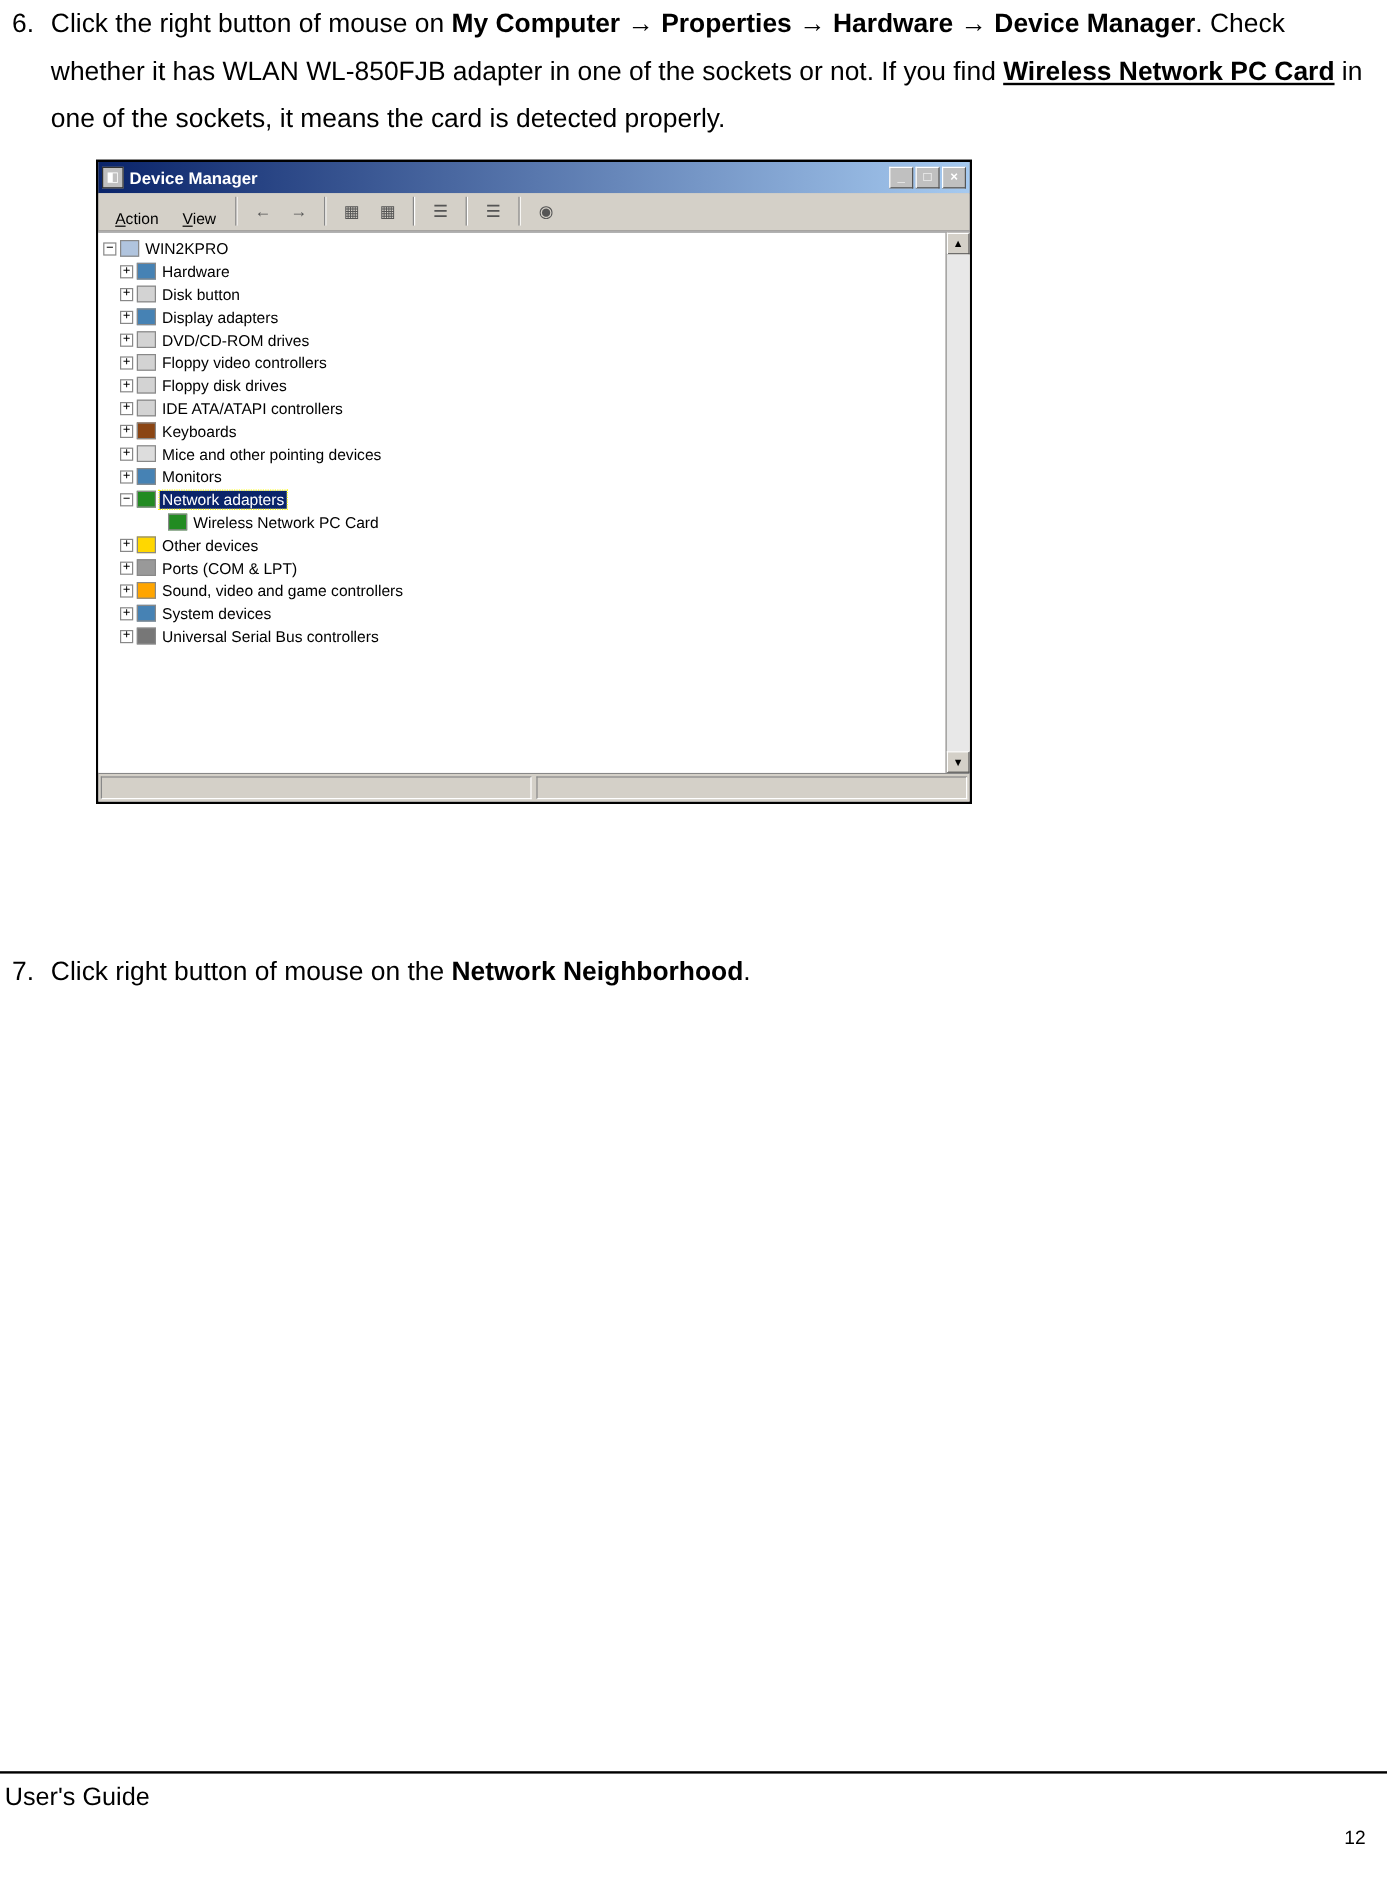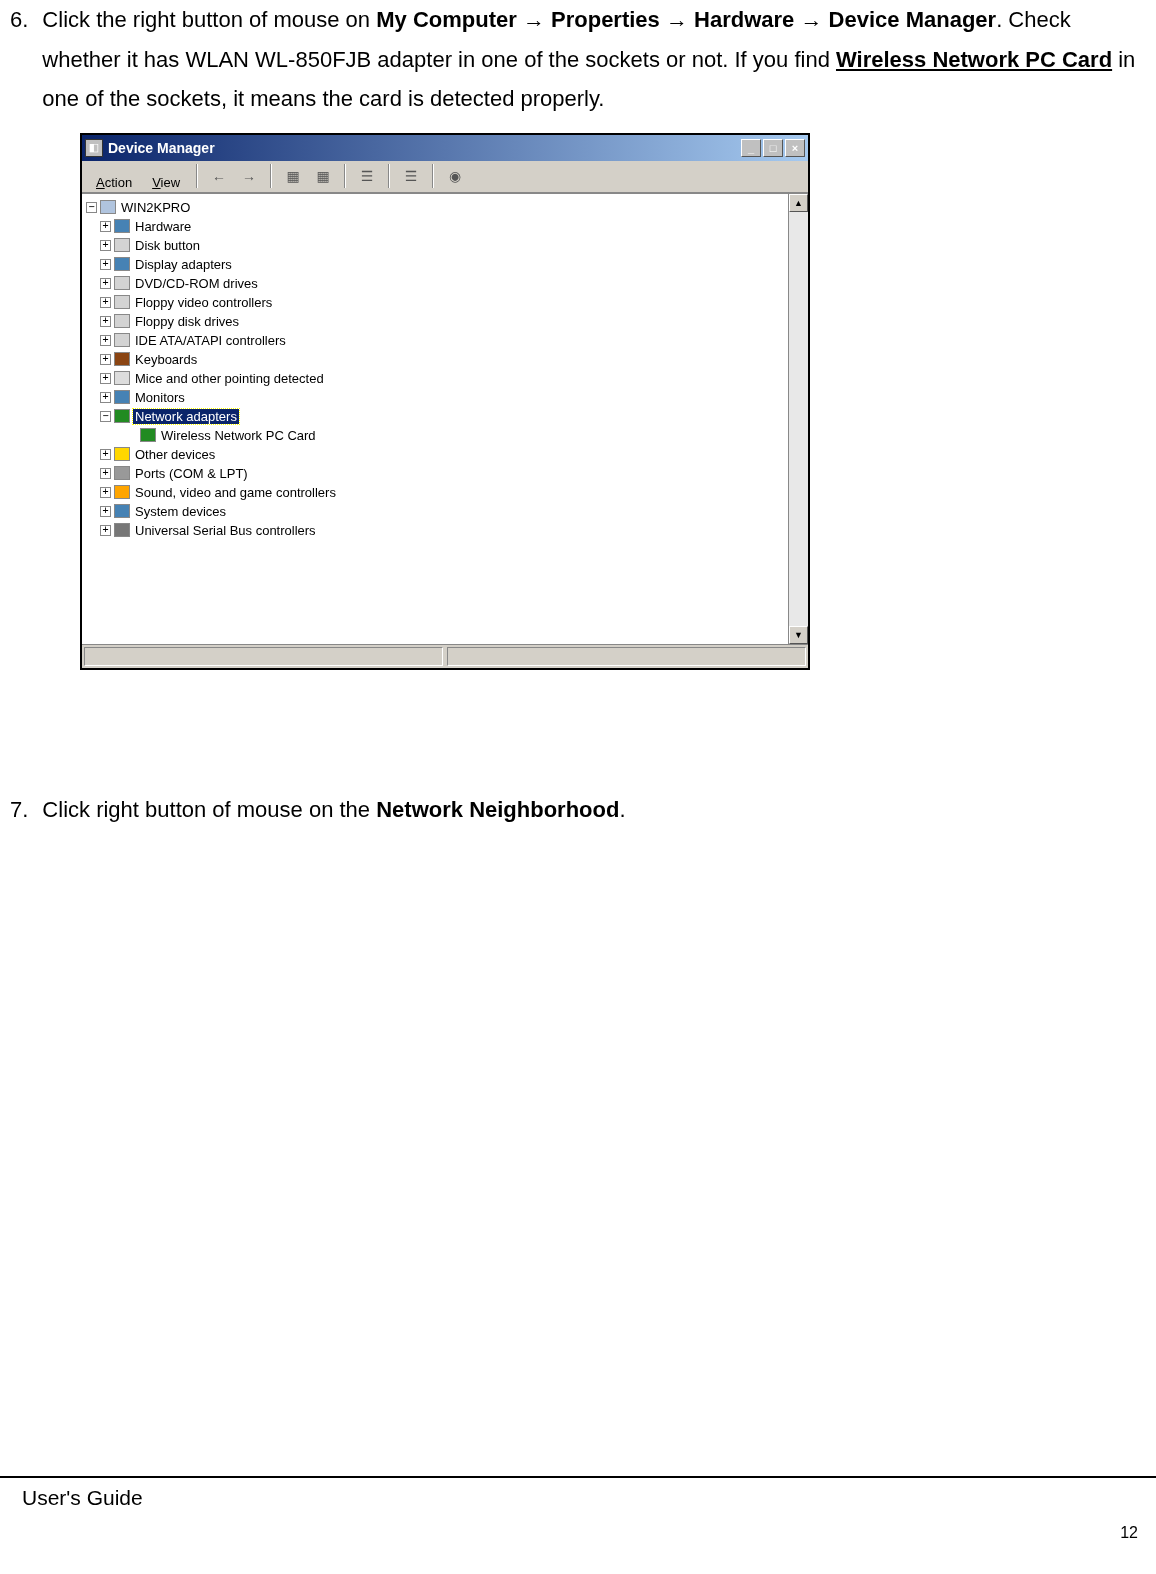--- a/index.html
+++ b/index.html
@@ -109,21 +109,21 @@
       flex: 1; border: 1px solid #888; border-top-color: #888; border-left-color: #888;
       border-right-color: #fff; border-bottom-color: #fff; margin: 2px;
     }
     
     .step7 { margin-top: 120px; }
     
     .footer {
       position: absolute; bottom: 28px; left: 0; right: 0;
       border-top: 2px solid #000; padding-top: 8px;
       display: flex; justify-content: space-between;
-      padding-left: 22px; padding-right: 18px;
+      padding-left: 4px; padding-right: 18px;
       font-size: 21px;
     }
     .footer-page { font-size: 16px; position: relative; top: -4px; margin-top: 42px; }
   </style>
 </head>
 <body>
 
 <div class="doc-content">
 
   <div class="step">
@@ -212,21 +212,21 @@
           <div class="tree-row">
               <span class="tree-indent" style="width:14px"></span>
               <span class="tree-exp">+</span>
               <span class="tree-icon kbd"></span>
               <span class="tree-label">Keyboards</span>
             </div>
           <div class="tree-row">
               <span class="tree-indent" style="width:14px"></span>
               <span class="tree-exp">+</span>
               <span class="tree-icon mouse"></span>
-              <span class="tree-label">Mice and other pointing detected</span>
+              <span class="tree-label">Mice and other pointing devices</span>
             </div>
           <div class="tree-row">
               <span class="tree-indent" style="width:14px"></span>
               <span class="tree-exp">+</span>
               <span class="tree-icon monitor"></span>
               <span class="tree-label">Monitors</span>
             </div>
           <div class="tree-row">
               <span class="tree-indent" style="width:14px"></span>
               <span class="tree-exp">−</span>

